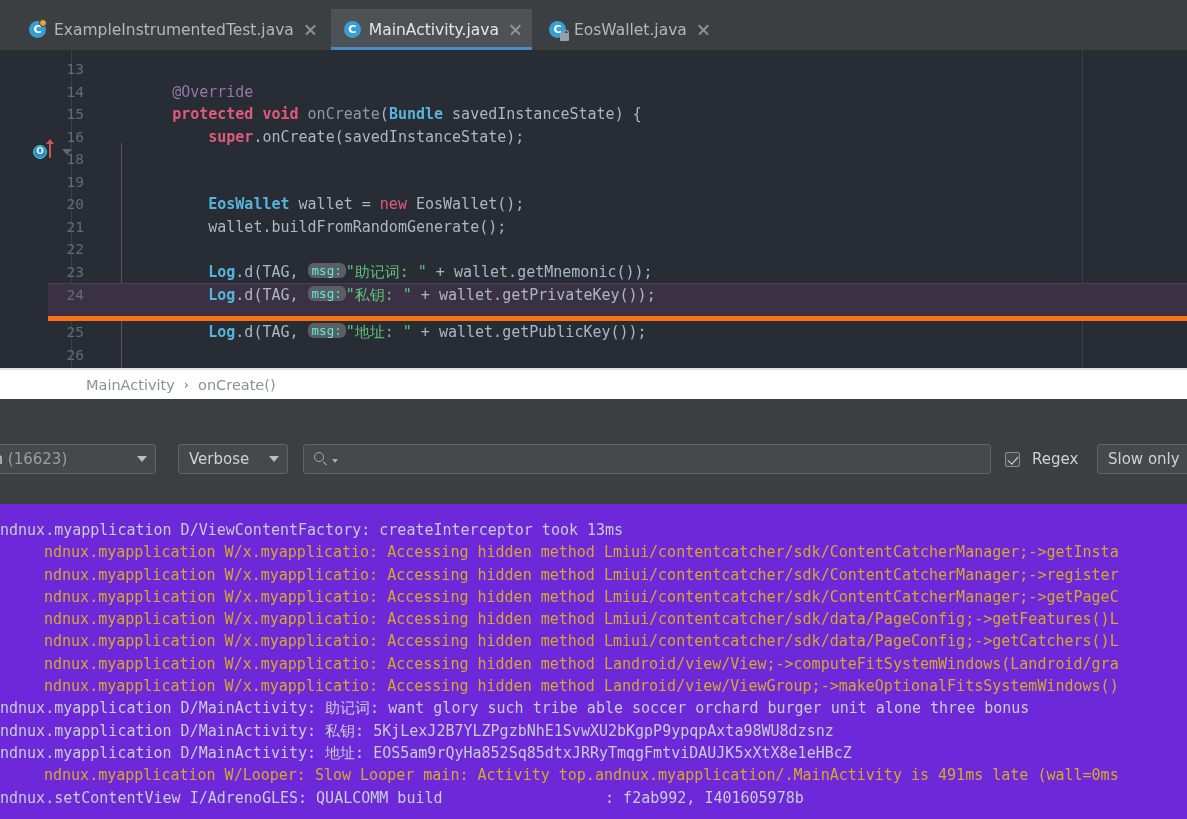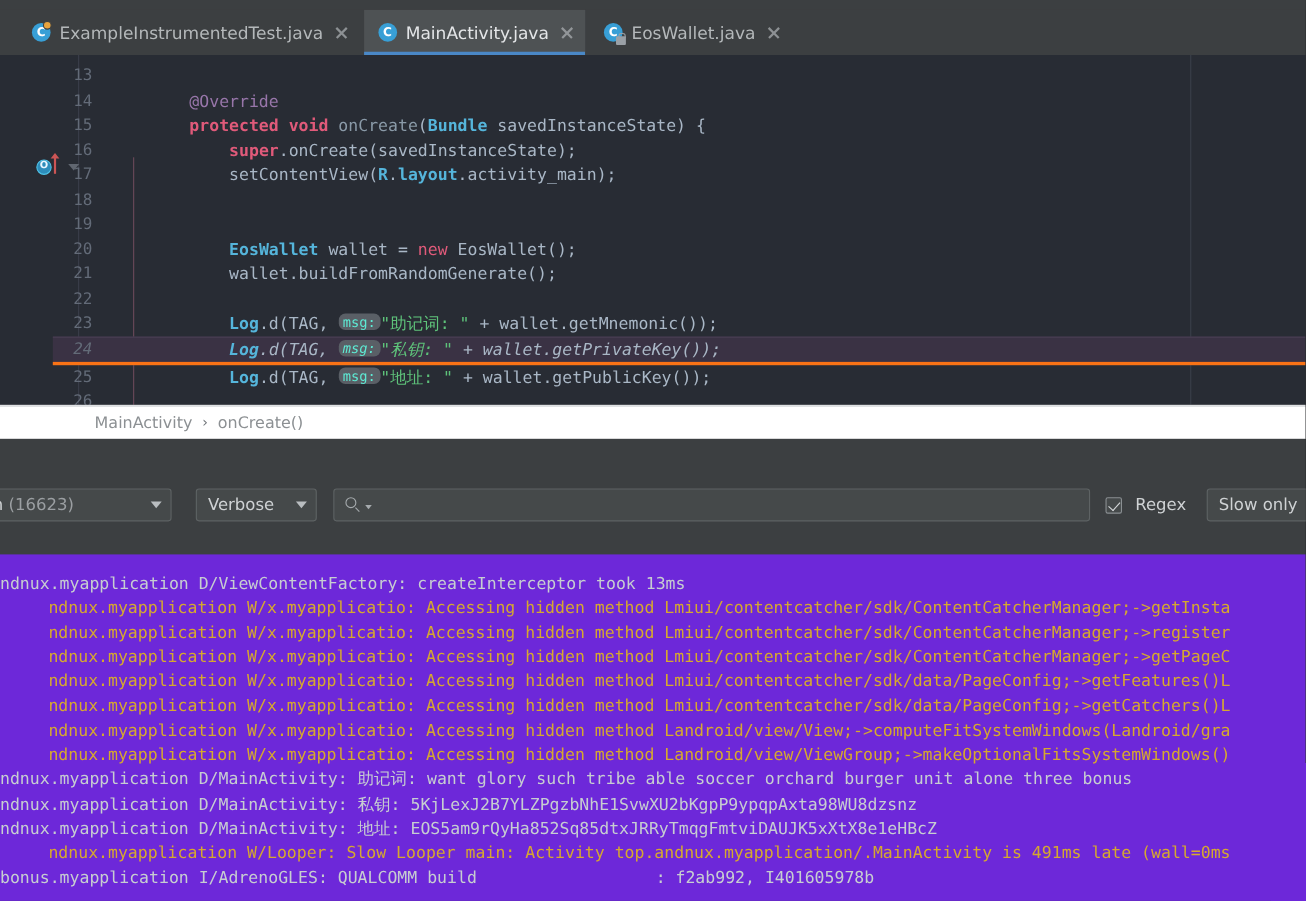--- a/index.html
+++ b/index.html
@@ -112,23 +112,22 @@
     height: 22.5px;
     line-height: 22.5px;
     font-family: "DejaVu Sans Mono", "Liberation Mono", monospace;
     font-size: 15px;
     white-space: pre;
     color: #a9b7c6;
   }
   .code-line.highlight {
     background: #3a3244;
     border-top: 1px solid #4a3f55;
-    border-bottom: 3px solid #f97316;
-    height: 26px;
-    font-style: italic;
+    border-bottom: 5px solid #f97316;
+    height: 38px;
   }
   .ln {
     position: absolute; left: 0; top: 0;
     width: 36px; text-align: right;
     color: #636b78;
     font-family: "DejaVu Sans Mono", "Liberation Mono", monospace;
     font-size: 14.5px;
   }
   .code-text {
     position: absolute; left: 88px; top: 0;
@@ -353,21 +352,20 @@
   <div id="editor">
     <div id="gutter"></div>
     <div id="gutter-sep"></div>
     <div id="right-margin"></div>
     <div id="indent-guide"></div>
     <div id="code-lines" style="position:absolute;left:0;top:8px;width:1187px;padding-left:48px;">
         <div class="code-line"><span class="ln">13</span><span class="code-text"></span></div>
         <div class="code-line"><span class="ln">14</span><span class="code-text"><span class="plain">    </span><span class="annp">@Override</span></span></div>
         <div class="code-line"><span class="ln">15</span><span class="code-text"><span class="plain">    </span><span class="kwb">protected</span><span class="plain"> </span><span class="kwb">void</span><span class="plain"> </span><span class="mth">onCreate</span><span class="plain">(</span><span class="typb">Bundle</span><span class="plain"> savedInstanceState) {</span></span></div>
         <div class="code-line"><span class="ln">16</span><span class="code-text"><span class="plain">        </span><span class="kwb">super</span><span class="plain">.onCreate(savedInstanceState);</span></span></div>
-        <div class="code-line"><span class="ln">17</span><span class="code-text"><span class="plain">        setContentView(</span><span class="typb">R</span><span class="plain">.</span><span class="typb">layout</span><span class="plain">.activity_main);</span></span></div>
         <div class="code-line"><span class="ln">18</span><span class="code-text"></span></div>
         <div class="code-line"><span class="ln">19</span><span class="code-text"></span></div>
         <div class="code-line"><span class="ln">20</span><span class="code-text"><span class="plain">        </span><span class="typb">EosWallet</span><span class="plain"> wallet = </span><span class="kwp">new</span><span class="plain"> EosWallet();</span></span></div>
         <div class="code-line"><span class="ln">21</span><span class="code-text"><span class="plain">        wallet.buildFromRandomGenerate();</span></span></div>
         <div class="code-line"><span class="ln">22</span><span class="code-text"></span></div>
         <div class="code-line"><span class="ln">23</span><span class="code-text"><span class="plain">        </span><span class="typb">Log</span><span class="plain">.d(TAG, </span><span class="hint">msg:</span><span class="str">"助记词: "</span><span class="plain"> + wallet.getMnemonic());</span></span></div>
         <div class="code-line highlight"><span class="ln">24</span><span class="code-text"><span class="plain">        </span><span class="typb">Log</span><span class="plain">.d(TAG, </span><span class="hint">msg:</span><span class="str">"私钥: "</span><span class="plain"> + wallet.getPrivateKey());</span></span></div>
         <div class="code-line"><span class="ln">25</span><span class="code-text"><span class="plain">        </span><span class="typb">Log</span><span class="plain">.d(TAG, </span><span class="hint">msg:</span><span class="str">"地址: "</span><span class="plain"> + wallet.getPublicKey());</span></span></div>
         <div class="code-line"><span class="ln">26</span><span class="code-text"></span></div>
       </div>
@@ -427,17 +425,17 @@
         <div class="log-line warn">ndnux.myapplication W/x.myapplicatio: Accessing hidden method Lmiui/contentcatcher/sdk/ContentCatcherManager;-&gt;register</div>
         <div class="log-line warn">ndnux.myapplication W/x.myapplicatio: Accessing hidden method Lmiui/contentcatcher/sdk/ContentCatcherManager;-&gt;getPageC</div>
         <div class="log-line warn">ndnux.myapplication W/x.myapplicatio: Accessing hidden method Lmiui/contentcatcher/sdk/data/PageConfig;-&gt;getFeatures()L</div>
         <div class="log-line warn">ndnux.myapplication W/x.myapplicatio: Accessing hidden method Lmiui/contentcatcher/sdk/data/PageConfig;-&gt;getCatchers()L</div>
         <div class="log-line warn">ndnux.myapplication W/x.myapplicatio: Accessing hidden method Landroid/view/View;-&gt;computeFitSystemWindows(Landroid/gra</div>
         <div class="log-line warn">ndnux.myapplication W/x.myapplicatio: Accessing hidden method Landroid/view/ViewGroup;-&gt;makeOptionalFitsSystemWindows()</div>
         <div class="log-line debug">ndnux.myapplication D/MainActivity: 助记词: want glory such tribe able soccer orchard burger unit alone three bonus</div>
         <div class="log-line debug">ndnux.myapplication D/MainActivity: 私钥: 5KjLexJ2B7YLZPgzbNhE1SvwXU2bKgpP9ypqpAxta98WU8dzsnz</div>
         <div class="log-line debug">ndnux.myapplication D/MainActivity: 地址: EOS5am9rQyHa852Sq85dtxJRRyTmqgFmtviDAUJK5xXtX8e1eHBcZ</div>
         <div class="log-line warn">ndnux.myapplication W/Looper: Slow Looper main: Activity top.andnux.myapplication/.MainActivity is 491ms late (wall=0ms</div>
-        <div class="log-line info">bonus.myapplication I/AdrenoGLES: QUALCOMM build                  : f2ab992, I401605978b</div>
+        <div class="log-line info">ndnux.setContentView I/AdrenoGLES: QUALCOMM build                  : f2ab992, I401605978b</div>
       </div>
   </div>
 
 </div>
 
 </body></html>

